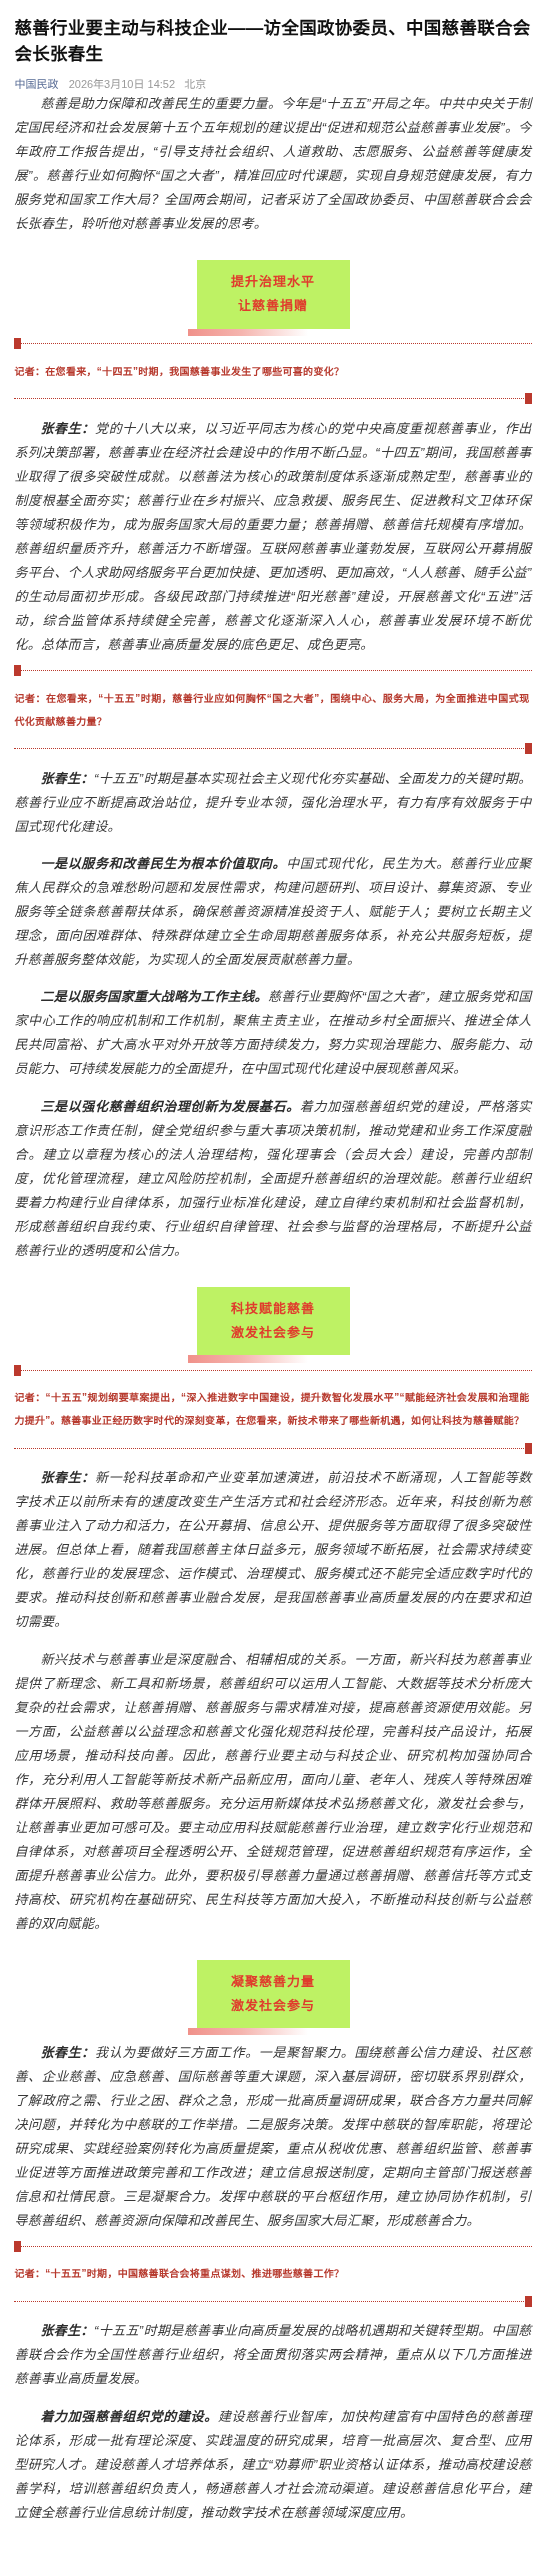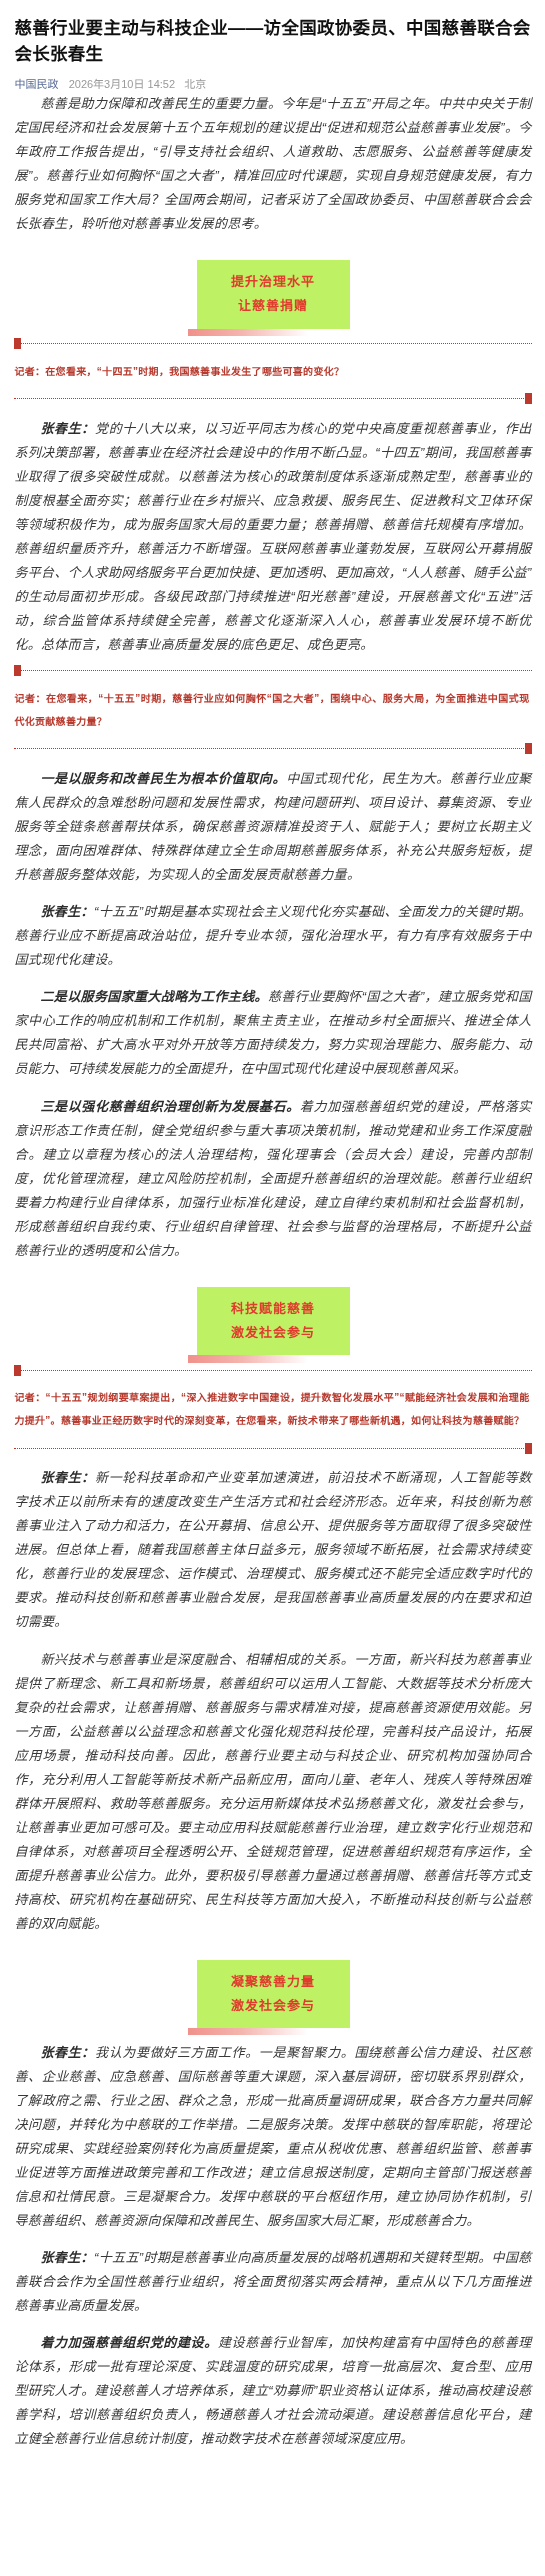--- a/index.html
+++ b/index.html
@@ -78,22 +78,22 @@
       <p class="body-p"><b>张春生：</b>党的十八大以来，以习近平同志为核心的党中央高度重视慈善事业，作出系列决策部署，慈善事业在经济社会建设中的作用不断凸显。“十四五”期间，我国慈善事业取得了很多突破性成就。以慈善法为核心的政策制度体系逐渐成熟定型，慈善事业的制度根基全面夯实；慈善行业在乡村振兴、应急救援、服务民生、促进教科文卫体环保等领域积极作为，成为服务国家大局的重要力量；慈善捐赠、慈善信托规模有序增加。慈善组织量质齐升，慈善活力不断增强。互联网慈善事业蓬勃发展，互联网公开募捐服务平台、个人求助网络服务平台更加快捷、更加透明、更加高效，“人人慈善、随手公益”的生动局面初步形成。各级民政部门持续推进“阳光慈善”建设，开展慈善文化“五进”活动，综合监管体系持续健全完善，慈善文化逐渐深入人心，慈善事业发展环境不断优化。总体而言，慈善事业高质量发展的底色更足、成色更亮。</p>
       <div class="q-block">
         <div class="q-rule top">
           <span class="sq"></span>
         </div>
         <p class="q-text">记者：在您看来，“十五五”时期，慈善行业应如何胸怀“国之大者”，围绕中心、服务大局，为全面推进中国式现代化贡献慈善力量？</p>
         <div class="q-rule bottom">
           <span class="sq"></span>
         </div>
       </div>
+      <p class="body-p"><b>张春生：</b>“十五五”时期是基本实现社会主义现代化夯实基础、全面发力的关键时期。慈善行业应不断提高政治站位，提升专业本领，强化治理水平，有力有序有效服务于中国式现代化建设。</p>
       <p class="body-p"><b>一是以服务和改善民生为根本价值取向。</b>中国式现代化，民生为大。慈善行业应聚焦人民群众的急难愁盼问题和发展性需求，构建问题研判、项目设计、募集资源、专业服务等全链条慈善帮扶体系，确保慈善资源精准投资于人、赋能于人；要树立长期主义理念，面向困难群体、特殊群体建立全生命周期慈善服务体系，补充公共服务短板，提升慈善服务整体效能，为实现人的全面发展贡献慈善力量。</p>
-      <p class="body-p"><b>张春生：</b>“十五五”时期是基本实现社会主义现代化夯实基础、全面发力的关键时期。慈善行业应不断提高政治站位，提升专业本领，强化治理水平，有力有序有效服务于中国式现代化建设。</p>
       <p class="body-p"><b>二是以服务国家重大战略为工作主线。</b>慈善行业要胸怀“国之大者”，建立服务党和国家中心工作的响应机制和工作机制，聚焦主责主业，在推动乡村全面振兴、推进全体人民共同富裕、扩大高水平对外开放等方面持续发力，努力实现治理能力、服务能力、动员能力、可持续发展能力的全面提升，在中国式现代化建设中展现慈善风采。</p>
       <p class="body-p"><b>三是以强化慈善组织治理创新为发展基石。</b>着力加强慈善组织党的建设，严格落实意识形态工作责任制，健全党组织参与重大事项决策机制，推动党建和业务工作深度融合。建立以章程为核心的法人治理结构，强化理事会（会员大会）建设，完善内部制度，优化管理流程，建立风险防控机制，全面提升慈善组织的治理效能。慈善行业组织要着力构建行业自律体系，加强行业标准化建设，建立自律约束机制和社会监督机制，形成慈善组织自我约束、行业组织自律管理、社会参与监督的治理格局，不断提升公益慈善行业的透明度和公信力。</p>
       <div class="hl-outer"><div class="hl-wrap"><div class="hl-box">
             <div>科技赋能慈善</div>
             <div>激发社会参与</div>
           </div><div class="hl-strip"></div></div></div>
       <div class="q-block">
         <div class="q-rule top">
           <span class="sq"></span>
         </div>
@@ -102,18 +102,27 @@
           <span class="sq"></span>
         </div>
       </div>
       <p class="body-p"><b>张春生：</b>新一轮科技革命和产业变革加速演进，前沿技术不断涌现，人工智能等数字技术正以前所未有的速度改变生产生活方式和社会经济形态。近年来，科技创新为慈善事业注入了动力和活力，在公开募捐、信息公开、提供服务等方面取得了很多突破性进展。但总体上看，随着我国慈善主体日益多元，服务领域不断拓展，社会需求持续变化，慈善行业的发展理念、运作模式、治理模式、服务模式还不能完全适应数字时代的要求。推动科技创新和慈善事业融合发展，是我国慈善事业高质量发展的内在要求和迫切需要。</p>
       <p class="body-p">新兴技术与慈善事业是深度融合、相辅相成的关系。一方面，新兴科技为慈善事业提供了新理念、新工具和新场景，慈善组织可以运用人工智能、大数据等技术分析庞大复杂的社会需求，让慈善捐赠、慈善服务与需求精准对接，提高慈善资源使用效能。另一方面，公益慈善以公益理念和慈善文化强化规范科技伦理，完善科技产品设计，拓展应用场景，推动科技向善。因此，慈善行业要主动与科技企业、研究机构加强协同合作，充分利用人工智能等新技术新产品新应用，面向儿童、老年人、残疾人等特殊困难群体开展照料、救助等慈善服务。充分运用新媒体技术弘扬慈善文化，激发社会参与，让慈善事业更加可感可及。要主动应用科技赋能慈善行业治理，建立数字化行业规范和自律体系，对慈善项目全程透明公开、全链规范管理，促进慈善组织规范有序运作，全面提升慈善事业公信力。此外，要积极引导慈善力量通过慈善捐赠、慈善信托等方式支持高校、研究机构在基础研究、民生科技等方面加大投入，不断推动科技创新与公益慈善的双向赋能。</p>
       <div class="hl-outer"><div class="hl-wrap"><div class="hl-box">
             <div>凝聚慈善力量</div>
             <div>激发社会参与</div>
           </div><div class="hl-strip"></div></div></div>
       <p class="body-p"><b>张春生：</b>我认为要做好三方面工作。一是聚智聚力。围绕慈善公信力建设、社区慈善、企业慈善、应急慈善、国际慈善等重大课题，深入基层调研，密切联系界别群众，了解政府之需、行业之困、群众之急，形成一批高质量调研成果，联合各方力量共同解决问题，并转化为中慈联的工作举措。二是服务决策。发挥中慈联的智库职能，将理论研究成果、实践经验案例转化为高质量提案，重点从税收优惠、慈善组织监管、慈善事业促进等方面推进政策完善和工作改进；建立信息报送制度，定期向主管部门报送慈善信息和社情民意。三是凝聚合力。发挥中慈联的平台枢纽作用，建立协同协作机制，引导慈善组织、慈善资源向保障和改善民生、服务国家大局汇聚，形成慈善合力。</p>
+      <div class="q-block">
+        <div class="q-rule top">
+          <span class="sq"></span>
+        </div>
+        <p class="q-text">记者：“十五五”时期，中国慈善联合会将重点谋划、推进哪些慈善工作？</p>
+        <div class="q-rule bottom">
+          <span class="sq"></span>
+        </div>
+      </div>
       <p class="body-p"><b>张春生：</b>“十五五”时期是慈善事业向高质量发展的战略机遇期和关键转型期。中国慈善联合会作为全国性慈善行业组织，将全面贯彻落实两会精神，重点从以下几方面推进慈善事业高质量发展。</p>
       <p class="body-p"><b>着力加强慈善组织党的建设。</b>建设慈善行业智库，加快构建富有中国特色的慈善理论体系，形成一批有理论深度、实践温度的研究成果，培育一批高层次、复合型、应用型研究人才。建设慈善人才培养体系，建立“劝募师”职业资格认证体系，推动高校建设慈善学科，培训慈善组织负责人，畅通慈善人才社会流动渠道。建设慈善信息化平台，建立健全慈善行业信息统计制度，推动数字技术在慈善领域深度应用。</p>
     </div>
 
 </div>
 
 
 </body></html>

